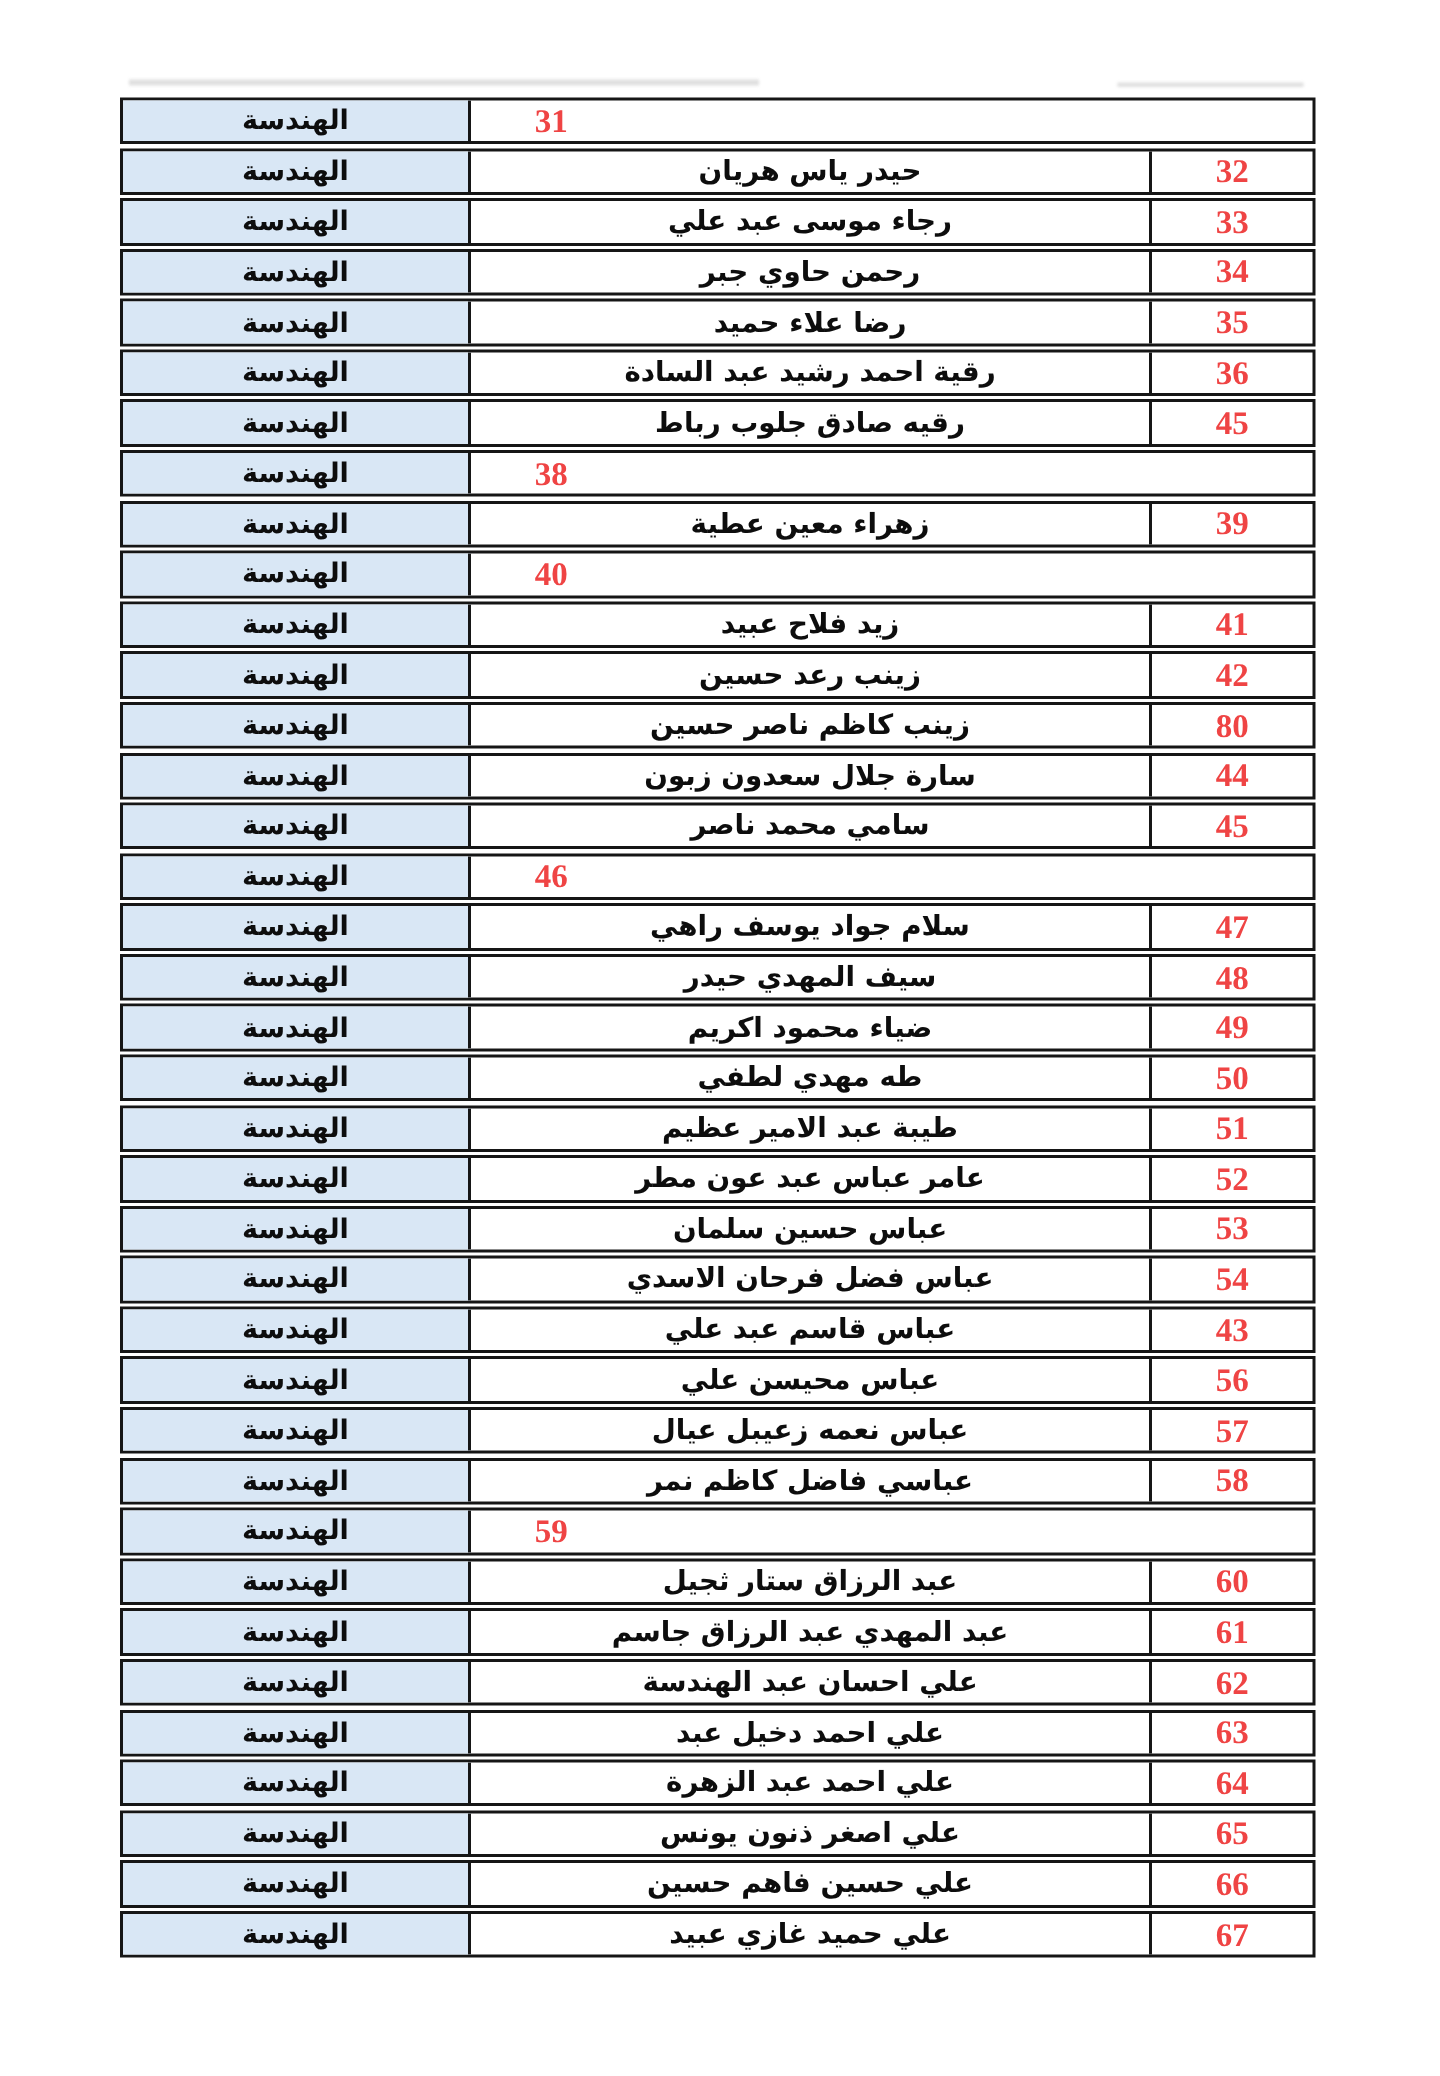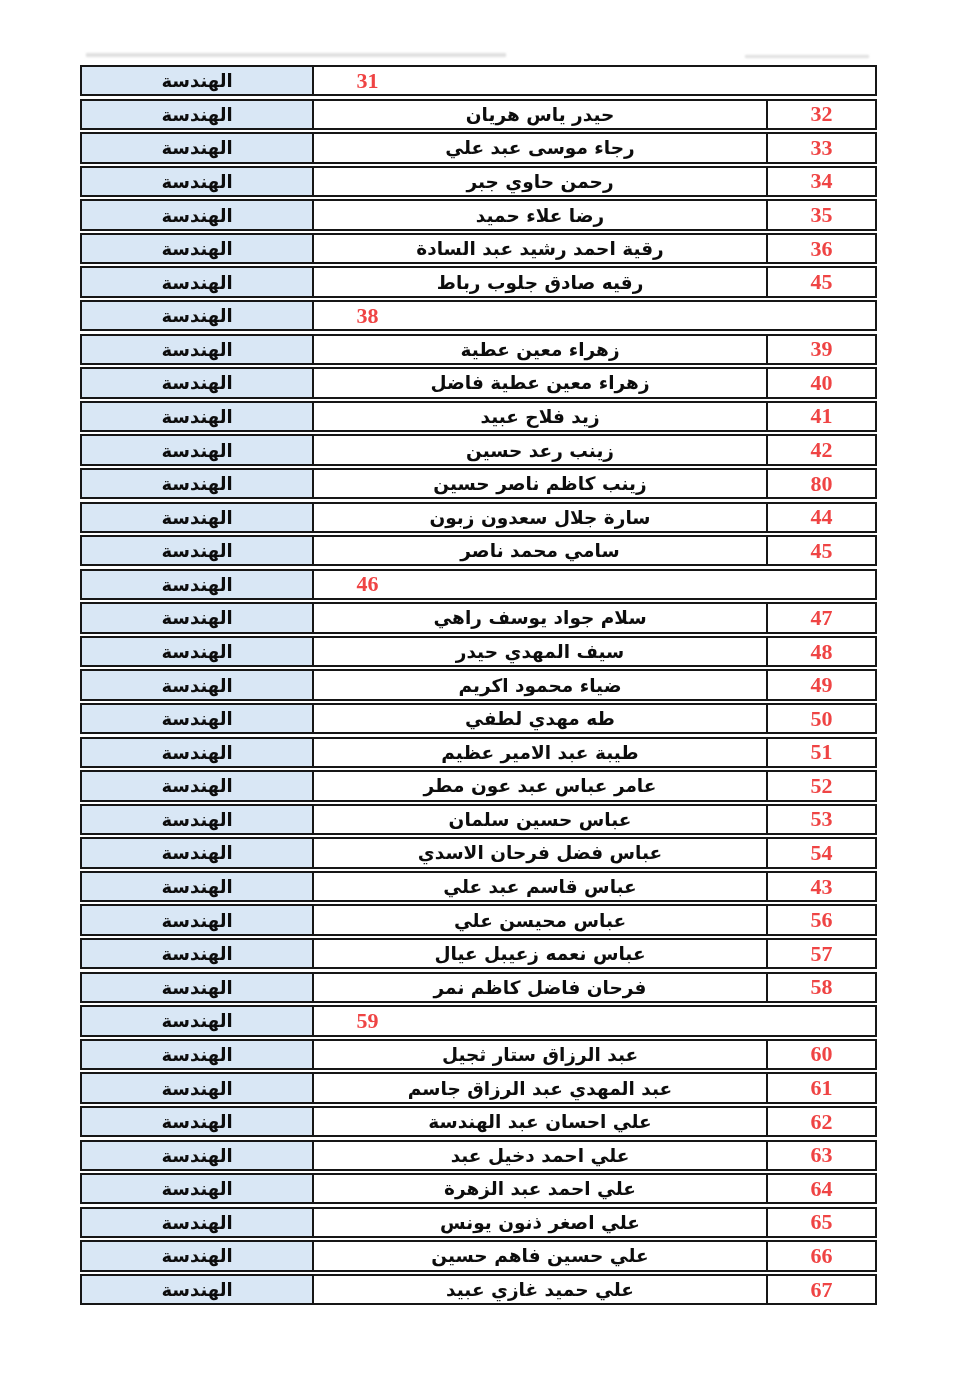--- a/index.html
+++ b/index.html
@@ -132,21 +132,20 @@
   </div>
 
   <div class="row">
     <div class="cell dept">الهندسة</div>
     <div class="cell name">زهراء معين عطية</div>
     <div class="cell num">39</div>
   </div>
 
   <div class="row">
     <div class="cell dept">الهندسة</div>
-    <div class="cell name">زهراء معين عطية فاضل</div>
     <div class="cell num">40</div>
   </div>
 
   <div class="row">
     <div class="cell dept">الهندسة</div>
     <div class="cell name">زيد فلاح عبيد</div>
     <div class="cell num">41</div>
   </div>
 
   <div class="row">
@@ -239,21 +238,21 @@
   </div>
 
   <div class="row">
     <div class="cell dept">الهندسة</div>
     <div class="cell name">عباس نعمه زعيبل عيال</div>
     <div class="cell num">57</div>
   </div>
 
   <div class="row">
     <div class="cell dept">الهندسة</div>
-    <div class="cell name">فرحان فاضل كاظم نمر</div>
+    <div class="cell name">عباسي فاضل كاظم نمر</div>
     <div class="cell num">58</div>
   </div>
 
   <div class="row">
     <div class="cell dept">الهندسة</div>
     <div class="cell num">59</div>
   </div>
 
   <div class="row">
     <div class="cell dept">الهندسة</div>

